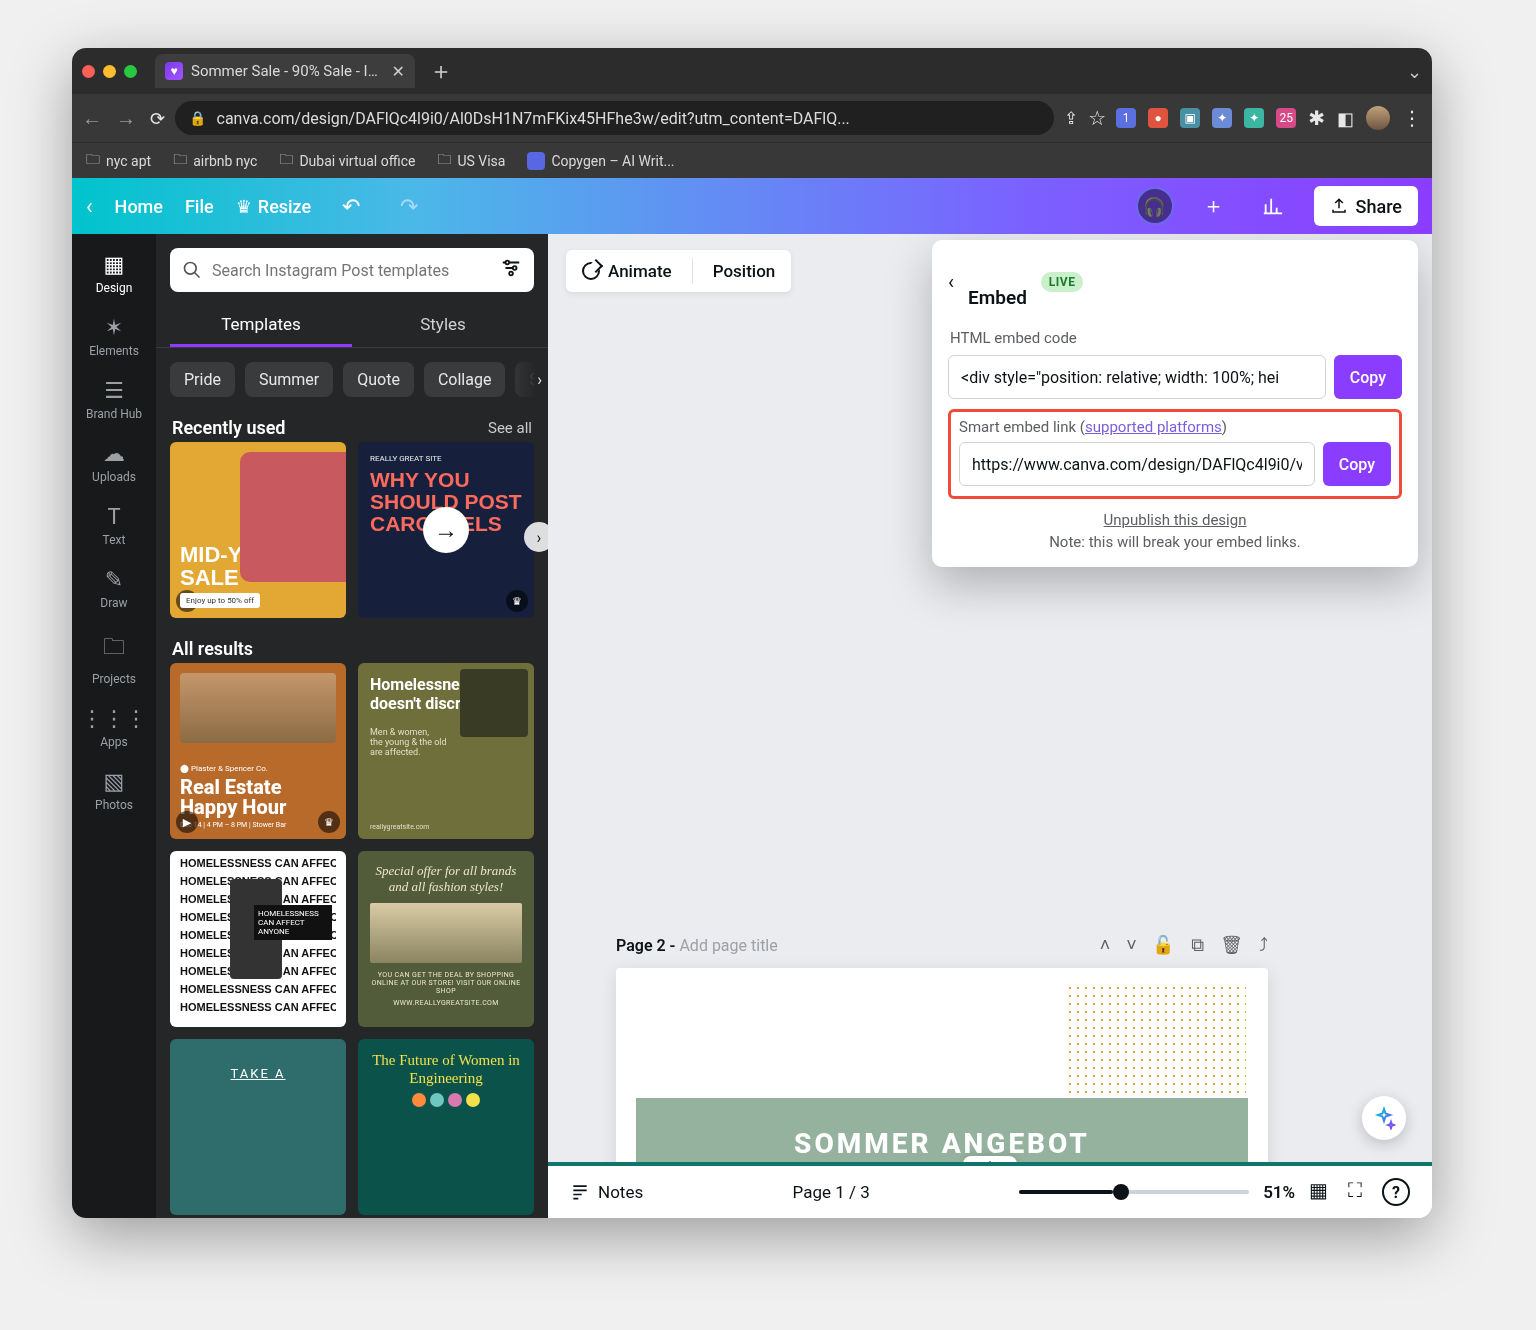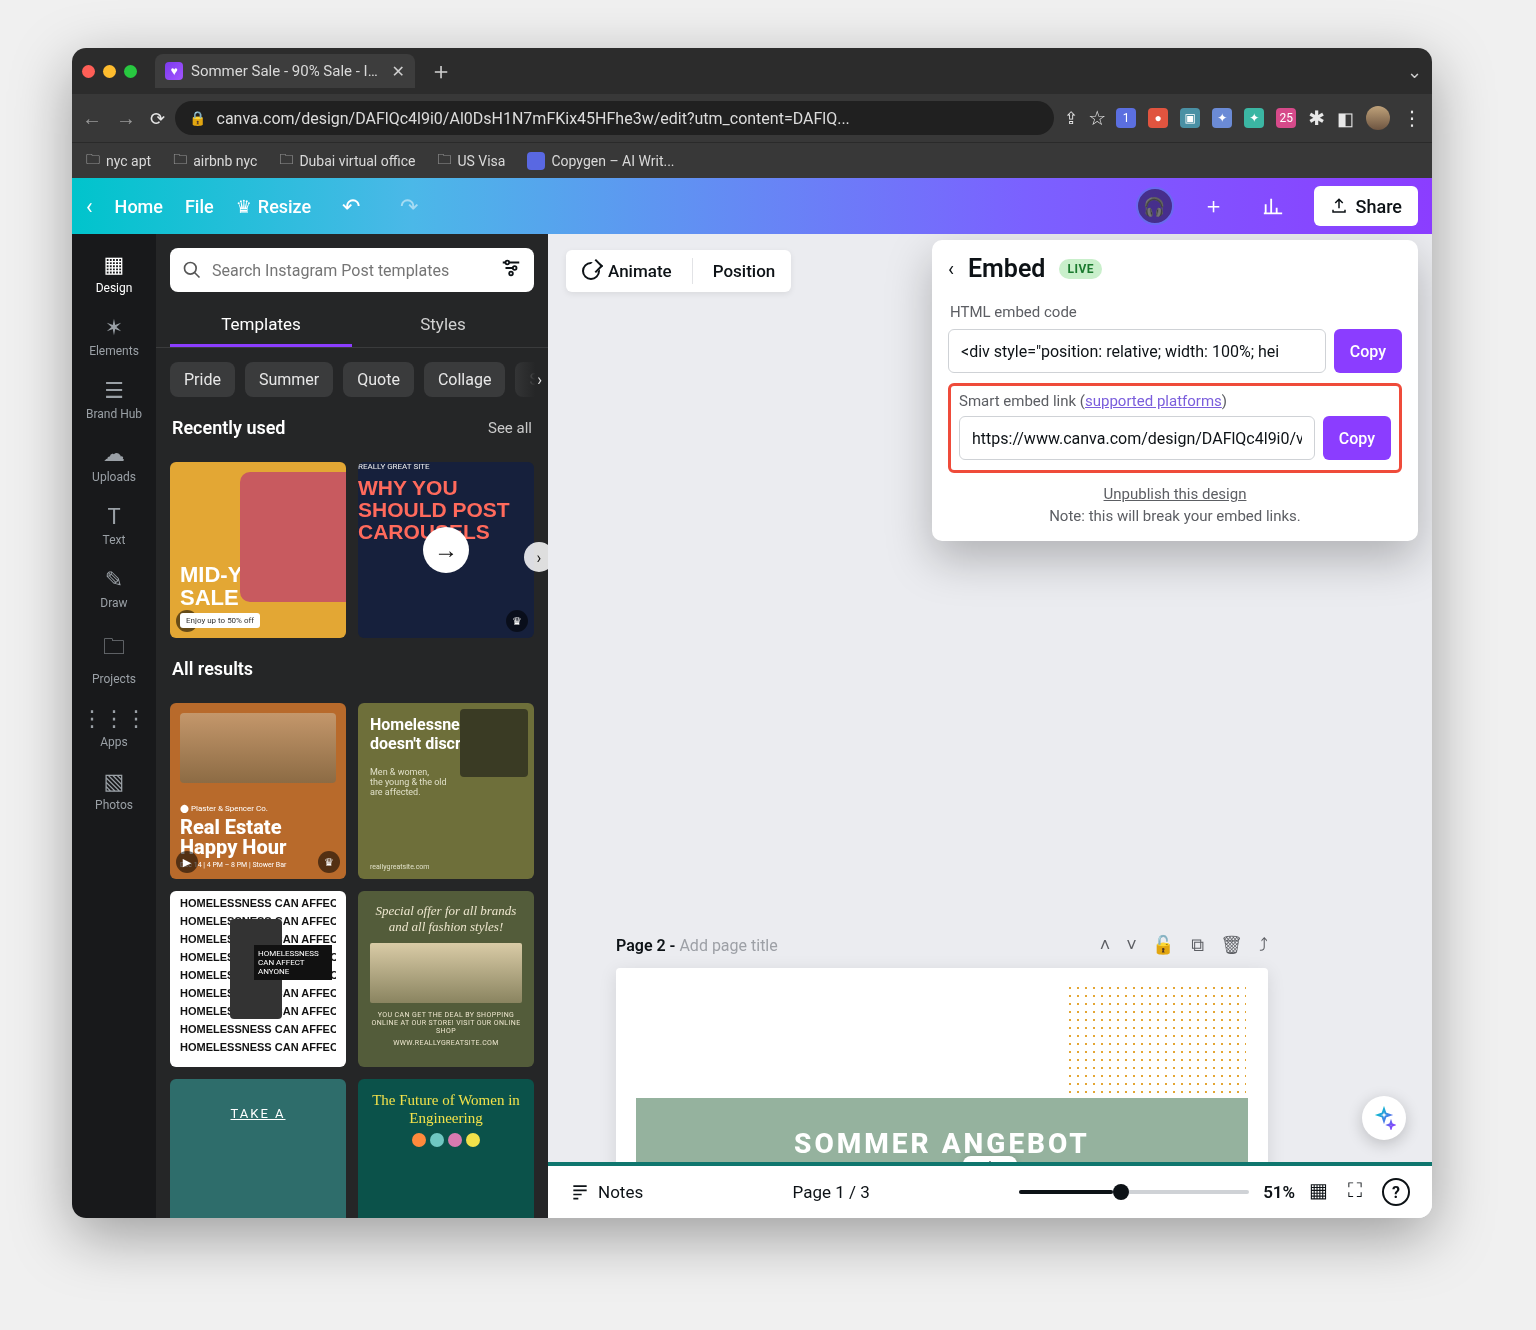--- a/index.html
+++ b/index.html
@@ -51,32 +51,32 @@
   .search-row { display:flex; gap:10px; padding:14px 14px 6px; }
   .search-box { flex:1; background:#fff; height:44px; border-radius:8px; display:flex; align-items:center; padding:0 12px; gap:10px; }
   .search-box input { flex:1; border:none; outline:none; font-size:16px; color:#555; background:transparent; }
   .filter-ico { color:#0d1216; font-size:22px; }
   .tabs { display:flex; padding: 6px 14px 0; border-bottom: 1px solid #3a3b3c; }
   .ptab { flex:1; text-align:center; color:#d0d0d0; font-size:17px; padding:10px 0; cursor:pointer; }
   .ptab.active { color:#fff; border-bottom:3px solid #8b3dff; }
   .chips { display:flex; gap:10px; padding:14px 14px; align-items:center; position:relative; }
   .chip { background:#3a3b3c; color:#e7e7e7; padding:8px 14px; border-radius:8px; font-size:16px; white-space:nowrap; }
   .chips-fade { position:absolute; right:0; top:0; bottom:0; width:42px; background:linear-gradient(90deg,rgba(37,38,39,0),#252627 70%); display:flex; align-items:center; justify-content:flex-end; padding-right:6px; color:#e7e7e7; }
-  .sect-head { display:flex; justify-content:space-between; align-items:center; padding:6px 16px 24px; color:#fff; font-size:18px; font-weight:600; }
+  .sect-head { display:flex; justify-content:space-between; align-items:center; padding:6px 16px 4px; color:#fff; font-size:18px; font-weight:600; }
   .seeall { color:#c9c9c9; font-size:15px; font-weight:400; }
   .grid2 { display:grid; grid-template-columns: 1fr 1fr; gap:12px; padding:0 14px 14px; }
   .tmpl { aspect-ratio: 1/1; border-radius:6px; position:relative; overflow:hidden; }
   .tmpl .badge { position:absolute; bottom:6px; left:6px; width:22px; height:22px; border-radius:50%; background:rgba(0,0,0,.55); display:flex; align-items:center; justify-content:center; color:#fff; font-size:11px; }
   .tmpl .badge.right { left:auto; right:6px; }
   
   .t1 { background:#e3a734; padding:10px; display:flex; flex-direction:column; justify-content:flex-end; color:#fff; }
   .t1 .person { position:absolute; right:-14px; top:10px; width:120px; height:130px; background:#c85a5f; border-radius:10px; }
   .t1 .big { font-size:22px; font-weight:900; line-height:1.05; font-family: Impact, 'Arial Black', sans-serif; }
   .t1 .pill { background:#fff; color:#333; font-size:8px; padding:3px 6px; border-radius:3px; margin-top:4px; width:fit-content; position:relative; z-index:1;}
-  .t2 { background:#16203c; color:#ff6a5c; }
+  .t2 { background:#16203c; padding:12px; color:#ff6a5c; }
   .t2 .big { font-size:21px; font-weight:900; line-height:1.05; font-family: 'Arial Black', sans-serif; }
   .t2 .arrow-c { position:absolute; left:50%; top:50%; transform:translate(-50%,-50%); width:46px; height:46px; border-radius:50%; background:#fff; display:flex; align-items:center; justify-content:center; color:#111; font-size:24px; }
   .t3 { background:#b86a2b; padding:10px; color:#fff; display:flex; flex-direction:column; justify-content:flex-end; }
   .t3 .photo { position:absolute; left:10px; right:10px; top:10px; height:70px; background:linear-gradient(#c4976b,#8c6b44); border-radius:4px;}
   .t3 .title { font-size:20px; font-weight:800; line-height:1; }
   .t4 { background:#6e6f3a; padding:12px; color:#fff; }
   .t4 .title { font-size:16px; font-weight:700; }
   .t4 .sub { font-size:9px; color:#e0e0c8; margin-top:14px; }
   .t4 .photo { position:absolute; right:6px; top:6px; width:68px; height:68px; background:#3a3b24; border-radius:4px;}
   .t5 { background:#fff; color:#111; position:relative; }
@@ -113,21 +113,21 @@
   .page2-bar .hint { color:#9da0a6;}
   .page2-icons { margin-left:auto; display:flex; gap:16px; color:#5c5e63; font-size:18px;}
   .page2 { position:absolute; left:68px; top:734px; width:652px; height:270px; background:#fff; border-radius:4px; box-shadow:0 4px 18px rgba(0,0,0,.1); overflow:hidden; z-index:1;}
   .page2 .dots { position:absolute; right:22px; top:16px; width:180px; height:120px; background-image: radial-gradient(#e4a634 1.2px, transparent 1.2px); background-size: 8px 8px;}
   .page2 .band { position:absolute; left:20px; right:20px; top:130px; height:90px; background:#95b29e; display:flex; align-items:center; justify-content:center; font-size:28px; font-weight:800; letter-spacing:3px; color:#fff; overflow:hidden; white-space:nowrap;}
   .collapse-up { position:absolute; left:50%; bottom:44px; transform:translateX(-50%); width:54px; height:18px; background:#fff; border-radius:8px 8px 0 0; box-shadow:0 -2px 6px rgba(0,0,0,.1); display:flex; align-items:center; justify-content:center; color:#5c5e63; font-size:12px; z-index:4;}
   
   .popover { position:absolute; right:14px; top:6px; width:486px; background:#fff; border-radius:10px; box-shadow:0 18px 46px rgba(0,0,0,.25); z-index:5; padding:14px 16px 16px; }
   .pop-head { display:flex; align-items:center; gap:14px; padding-bottom:12px; }
   .pop-back { font-size:20px; color:#0d1216; }
-  .pop-title { font-size:25px; font-weight:600; color:#0d1216;}
+  .pop-title { font-size:19px; font-weight:600; color:#0d1216;margin-top:32px;}
   .live { background:#c9efcb; color:#1a7a2e; font-size:12px; font-weight:700; padding:3px 8px; border-radius:999px; letter-spacing:.5px;}
   .label { font-size:15px; color:#5c5e63; margin:8px 2px 8px;}
   .input-row { display:flex; gap:8px; }
   .input-row input { flex:1; border:1px solid #cfd2d6; border-radius:6px; height:44px; padding:0 12px; font-size:16px; color:#0d1216; outline:none;}
   .copy-btn { background:#8b3dff; color:#fff; border:none; border-radius:6px; padding:0 16px; font-size:16px; font-weight:500; cursor:pointer;}
   .smart-group { border:3px solid #ef4b3a; border-radius:6px; padding:6px 8px 10px; margin-top:10px;}
   .smart-label { font-size:15px; color:#5c5e63; margin-bottom:6px;}
   .smart-label a { color:#7a5ddc; text-decoration:underline;}
   .unpub { text-align:center; margin-top:12px; color:#5c5e63; font-size:15px; text-decoration:underline;}
   .note { text-align:center; color:#5c5e63; font-size:15px; margin-top:4px;}

